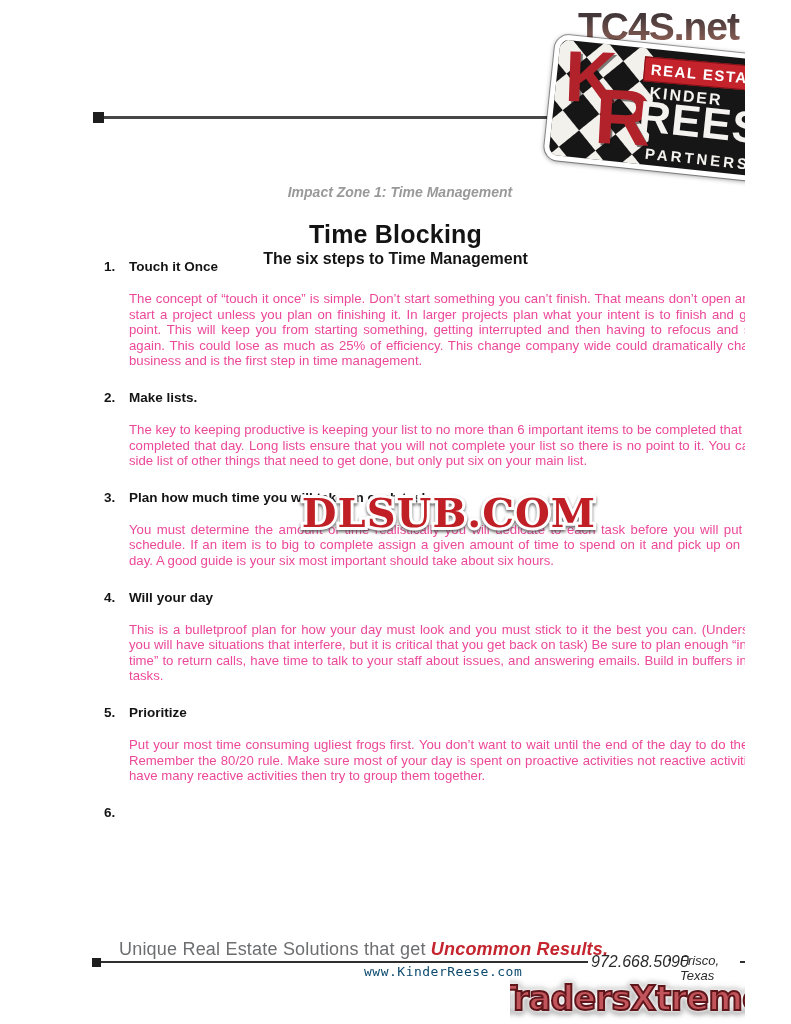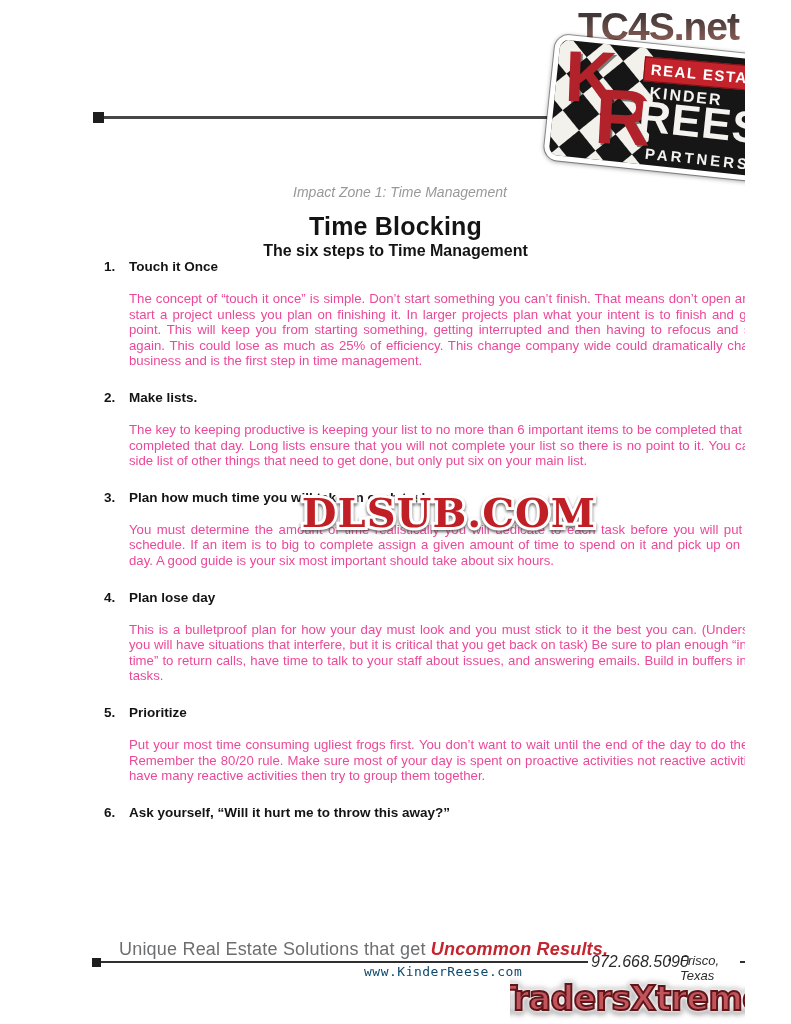--- a/index.html
+++ b/index.html
@@ -44,22 +44,22 @@
     background:#c4232b; display:flex; align-items:center; justify-content:center;
     transform:rotate(-1deg); border:1px solid #7e1218;
   }
   .logo-band span { color:#fff; font-weight:800; font-size:15px; letter-spacing:1.5px; }
   .logo-kinder  { position:absolute; left:94px; top:35px; color:#f5f3ef; font-weight:800; font-size:16px; letter-spacing:2px; }
   .logo-reese   { position:absolute; left:86px; top:46px; color:#f5f3ef; font-weight:800; font-size:44px; letter-spacing:1px; line-height:1; }
   .logo-partners{ position:absolute; left:96px; top:96px; color:#f5f3ef; font-weight:800; font-size:15px; letter-spacing:3px; }
 
   
   .doc-header { position:absolute; left:0; top:184px; width:100%; text-align:center; }
-  .eyebrow  { font-size:14px; font-weight:normal; font-style:italic; color:#999999;margin-left:9px; }
-  .title    { font-size:25px; font-weight:bold; color:#141414; margin-top:12px; letter-spacing:.2px; }
+  .eyebrow  { font-size:14px; font-weight:bold; font-style:italic; color:#999999;margin-left:9px; }
+  .title    { font-size:25px; font-weight:bold; color:#141414; margin-top:20px; letter-spacing:.2px; }
   .subtitle { font-size:16px; font-weight:bold; color:#141414; margin-top:1px; }
 
   
   .content { position:absolute; left:58px; top:259px; width:697px; }
   .section-heading { display:flex; font-size:13.5px; font-weight:bold; color:#141414; }
   .section-num { width:25px; flex:0 0 25px; }
   .section-body {
     margin:17px 0 21px 25px; font-size:13.2px; line-height:15.6px; color:#ec4899;
     text-align:justify; text-align-last:left;
   }
@@ -147,37 +147,36 @@
       <div class="section-heading">
         <span class="section-num">3.</span>
         <span>Plan how much time you will take on each task</span>
       </div>
       <p class="section-body">You must determine the amount of time realistically you will dedicate to each task before you will put it in your schedule. If an item is to big to complete assign a given amount of time to spend on it and pick up on it another day.  A good guide is your six most important should take about six hours.</p>
     </div>
 
     <div class="section">
       <div class="section-heading">
         <span class="section-num">4.</span>
-        <span>Plan lose day</span>
+        <span>Will your day</span>
       </div>
       <p class="section-body">This is a bulletproof plan for how your day must look and you must stick to it the best you can. (Understand that you will have situations that interfere, but it is critical that you get back on task)  Be sure to plan enough “in-between time” to return calls, have time to talk to your staff about issues, and answering emails. Build in buffers in-between tasks.</p>
     </div>
 
     <div class="section">
       <div class="section-heading">
         <span class="section-num">5.</span>
         <span>Prioritize</span>
       </div>
       <p class="section-body">Put your most time consuming ugliest frogs first. You don’t want to wait until the end of the day to do these tasks. Remember the 80/20 rule. Make sure most of your day is spent on proactive activities not reactive activities. If you have many reactive activities then try to group them together.</p>
     </div>
 
     <div class="section">
       <div class="section-heading">
         <span class="section-num">6.</span>
-        <span>Ask yourself, “Will it hurt me to throw this away?”</span>
       </div>
     </div>
 
   </div>
 
   <svg class="dlsub" width="310" height="60">
     <text x="155" y="44" text-anchor="middle" font-family="DejaVu Serif, serif" font-weight="bold" font-size="40" letter-spacing="1" fill="#c11f26" stroke="#ffffff" stroke-width="6" paint-order="stroke" style="filter: drop-shadow(0 2px 1.5px rgba(70,70,70,0.8));">DLSUB.COM</text>
   </svg>
 
 

